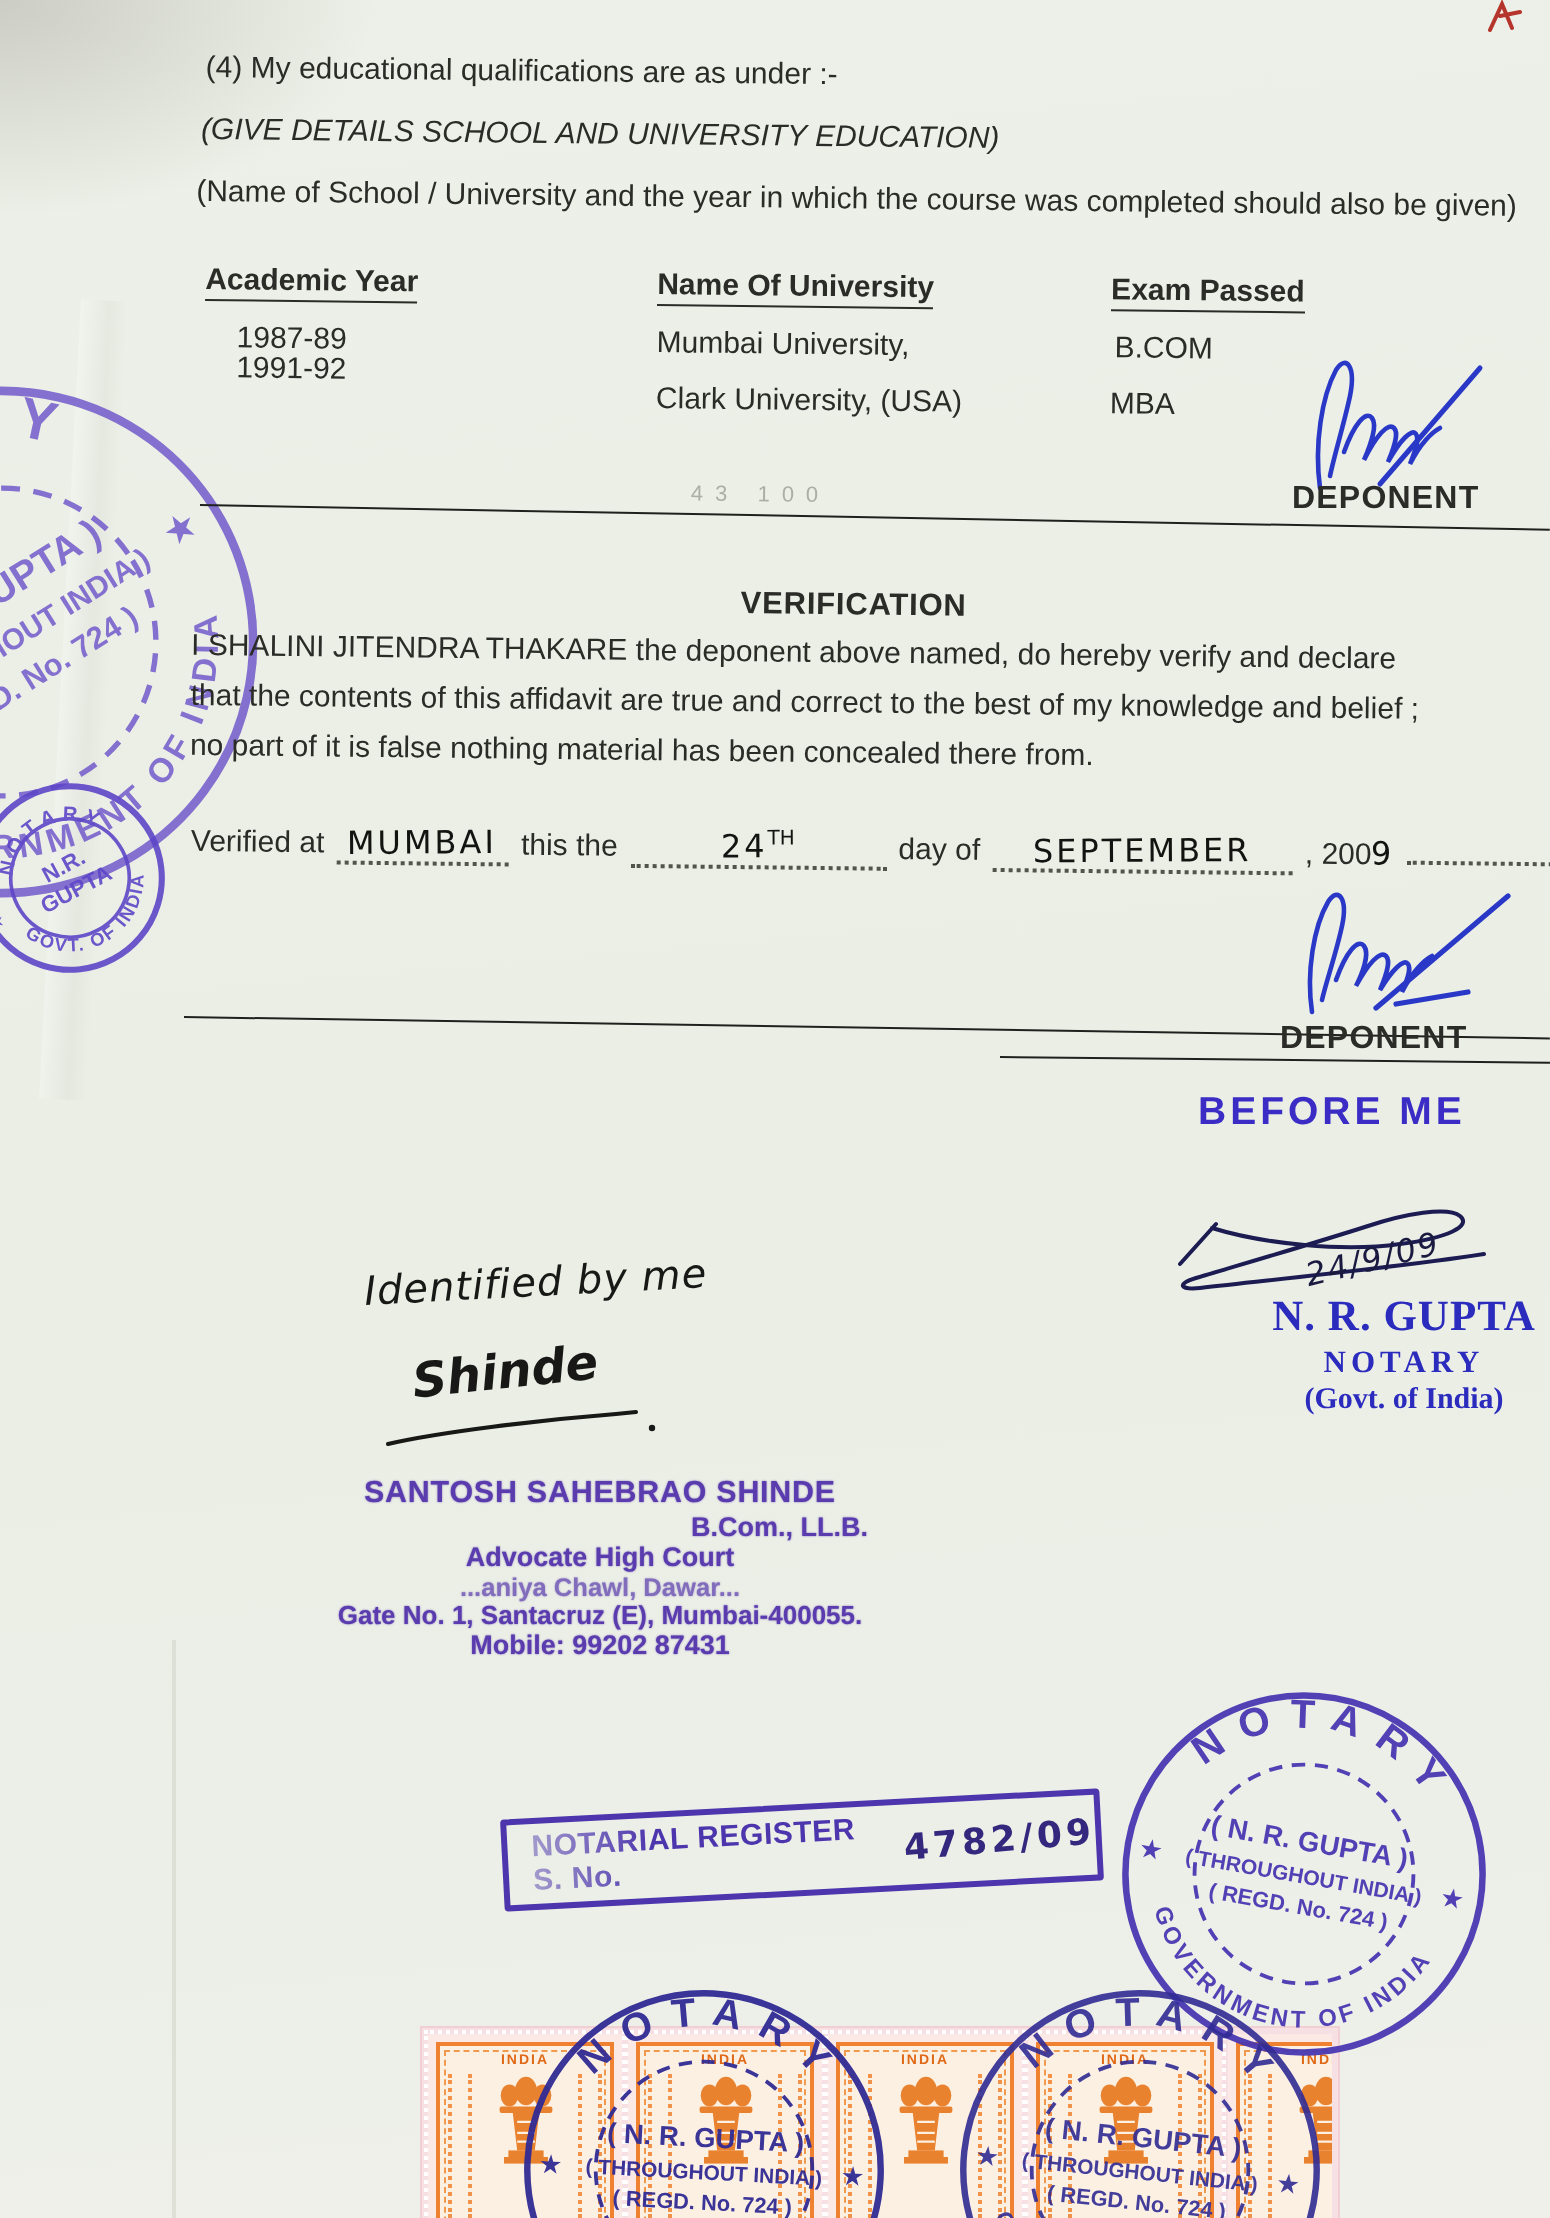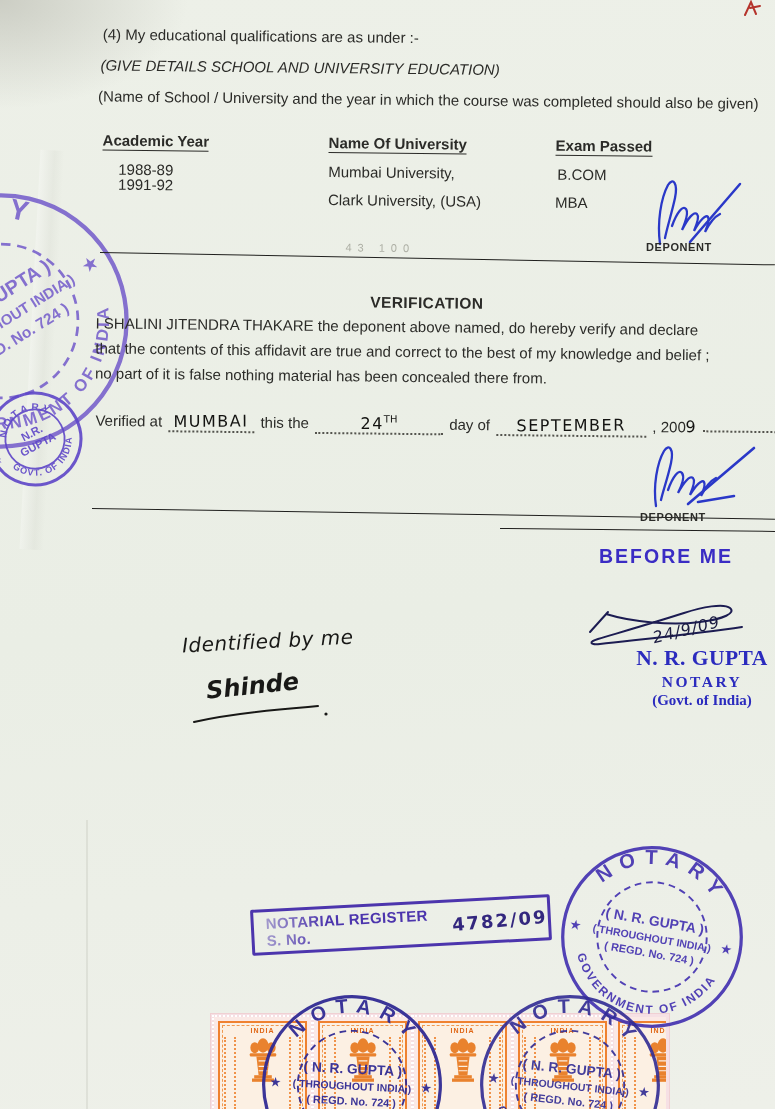--- a/index.html
+++ b/index.html
@@ -7,21 +7,21 @@
     position:relative;width:775px;height:1109px;overflow:hidden;
     background:linear-gradient(175deg,#edf0e8 0%,#eaeee5 55%,#eef0e9 100%);
     font-family:"Liberation Sans",sans-serif;color:#2b2b28;
   }
   .abs{position:absolute;}
   .typed{position:absolute;inset:0;transform:rotate(0.65deg);transform-origin:60px 20px;}
   .t15{font-size:15px;line-height:20px;}
   .italic{font-style:italic;}
   .hdr{font-size:15px;font-weight:bold;border-bottom:1.7px solid #2b2b28;padding-bottom:1px;}
   .depline{border-top:1.8px solid #20201e;transform-origin:left center;}
-  .deponent{font-size:11px;font-weight:bold;letter-spacing:.6px;}
+  .deponent{font-size:16px;font-weight:bold;letter-spacing:.6px;}
   .faint{font-size:11px;color:rgba(95,95,82,.45);letter-spacing:6px;}
   .vheading{font-size:15.5px;font-weight:bold;letter-spacing:.4px;text-align:center;}
   .para{font-size:15px;white-space:nowrap;}
   .vrow{white-space:nowrap;font-size:15px;}
   .fill{display:inline-block;border-bottom:2px dotted #54544e;text-align:center;margin:0 2px;}
   .hand{font-family:"DejaVu Sans",sans-serif;font-weight:normal;font-size:16px;letter-spacing:1.5px;color:#131311;display:inline-block;transform:rotate(-1deg);}
   .hand sup{font-size:10px;letter-spacing:0;}
   .handwriting{font-family:"DejaVu Sans",sans-serif;font-style:italic;color:#181816;}
   .beforeme{font-size:19.5px;font-weight:bold;letter-spacing:2px;color:#3a2cc4;}
   .gupta{width:182px;text-align:center;font-family:"Liberation Serif",serif;color:#2b2bbe;}
@@ -102,21 +102,21 @@
 
   <div class="typed">
     <div class="abs t15" style="left:103px;top:24px;">(4) My educational qualifications are as under :-</div>
     <div class="abs t15 italic" style="left:101px;top:55px;">(GIVE DETAILS SCHOOL AND UNIVERSITY EDUCATION)</div>
     <div class="abs t15" style="left:99px;top:85px;width:668px;line-height:21.5px;">(Name of School / University and the year in which the course was completed should also be given)</div>
 
     <div class="abs hdr" style="left:104px;top:131px;">Academic Year</div>
     <div class="abs hdr" style="left:330px;top:131px;">Name Of University</div>
     <div class="abs hdr" style="left:557px;top:131px;">Exam Passed</div>
 
-    <div class="abs t15" style="left:120px;top:159px;">1988-89</div>
+    <div class="abs t15" style="left:120px;top:159px;">1987-89</div>
     <div class="abs t15" style="left:330px;top:159px;">Mumbai University,</div>
     <div class="abs t15" style="left:559px;top:159px;text-align:center;">B.COM</div>
     <div class="abs t15" style="left:120px;top:174px;">1991-92</div>
     <div class="abs t15" style="left:330px;top:187px;">Clark University, (USA)</div>
     <div class="abs t15" style="left:557px;top:187px;">MBA</div>
 
     <div class="abs faint" style="left:348px;top:238px;">43 100</div>
 
     <div class="abs vheading" style="left:100px;top:290px;width:660px;">VERIFICATION</div>
     <div class="abs para" style="left:99px;top:314px;">I SHALINI JITENDRA THAKARE the deponent above named, do hereby verify and declare</div>
@@ -161,20 +161,28 @@
     <div class="gv">(Govt. of India)</div>
   </div>
 
   <div class="abs handwriting" style="left:182px;top:629px;font-size:20px;transform:rotate(-3deg);letter-spacing:.5px;">Identified by me</div>
   <div class="abs handwriting" style="left:206px;top:672px;font-size:24px;font-weight:bold;transform:rotate(-6deg);">Shinde</div>
   <svg class="sig" style="left:190px;top:704px;" width="140" height="22" viewBox="0 0 140 22">
     <path d="M4 18 C 30 12 80 6 118 3 L 128 2" stroke="#181816" stroke-width="2" fill="none" stroke-linecap="round"></path>
     <circle cx="136" cy="10" r="1.6" fill="#181816"></circle>
   </svg>
 
+  <div class="abs adv" style="left:126px;top:740px;">
+    <div class="a1">SANTOSH SAHEBRAO SHINDE</div>
+    <div class="a2">B.Com., LL.B.</div>
+    <div class="a3">Advocate High Court</div>
+    <div class="a4">...aniya Chawl, Dawar...</div>
+    <div class="a5">Gate No. 1, Santacruz (E), Mumbai-400055.</div>
+    <div class="a6">Mobile: 99202 87431</div>
+  </div>
 
   <div class="abs reg" style="left:251px;top:902px;">
     <span class="lbl">NOTARIAL REGISTER S. No.</span>
     <span class="num">4782/09</span>
   </div>
 
   <div class="strip" style="left:211px;top:1014px;">
     <div class="rev-stamp">
       <div class="rev-inner">
         <div class="rev-side" style="left:4px;"></div>

